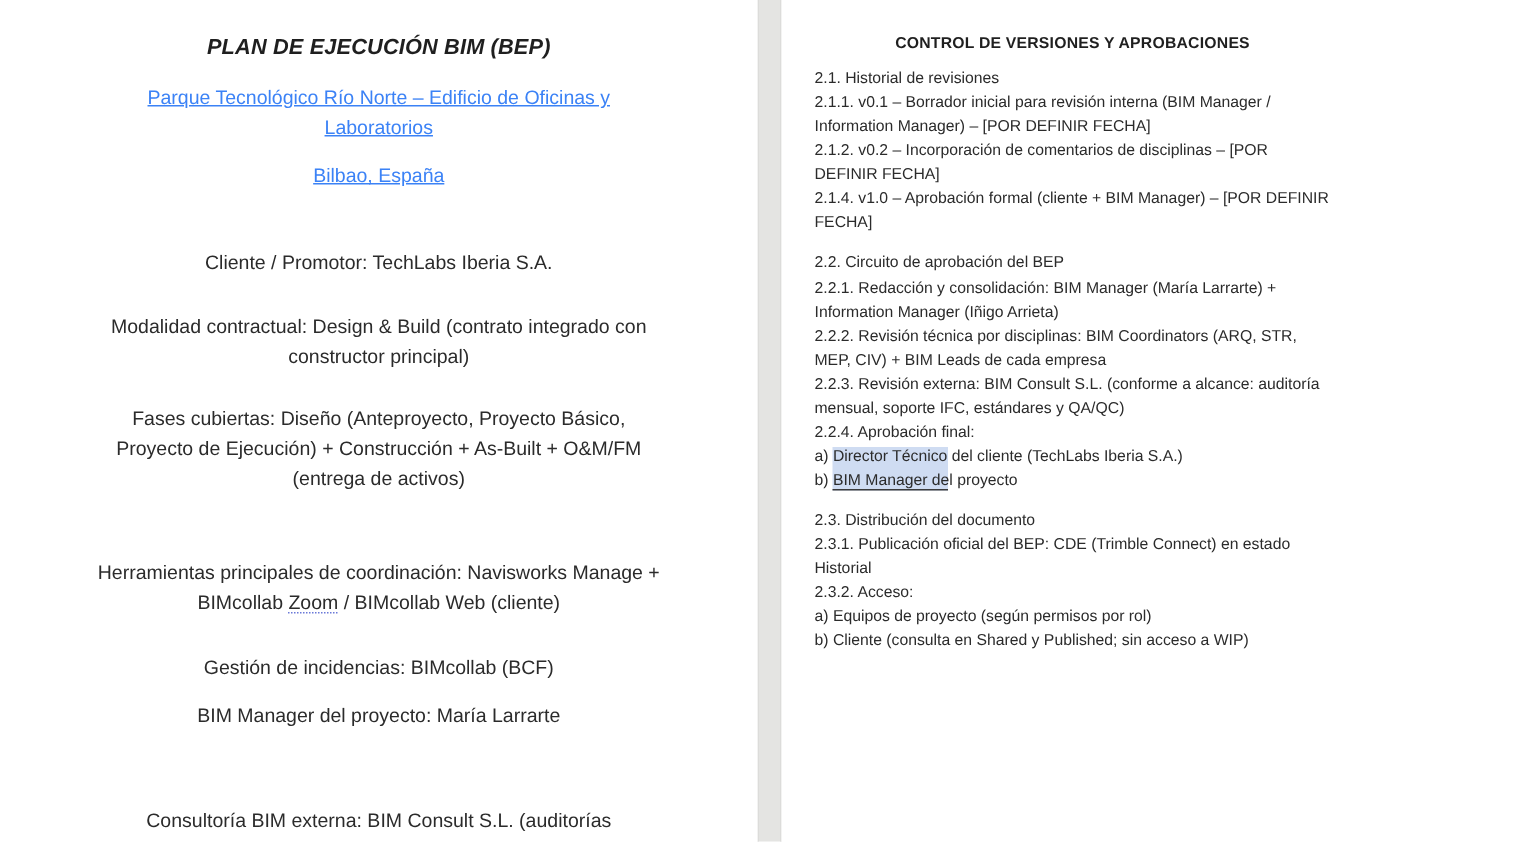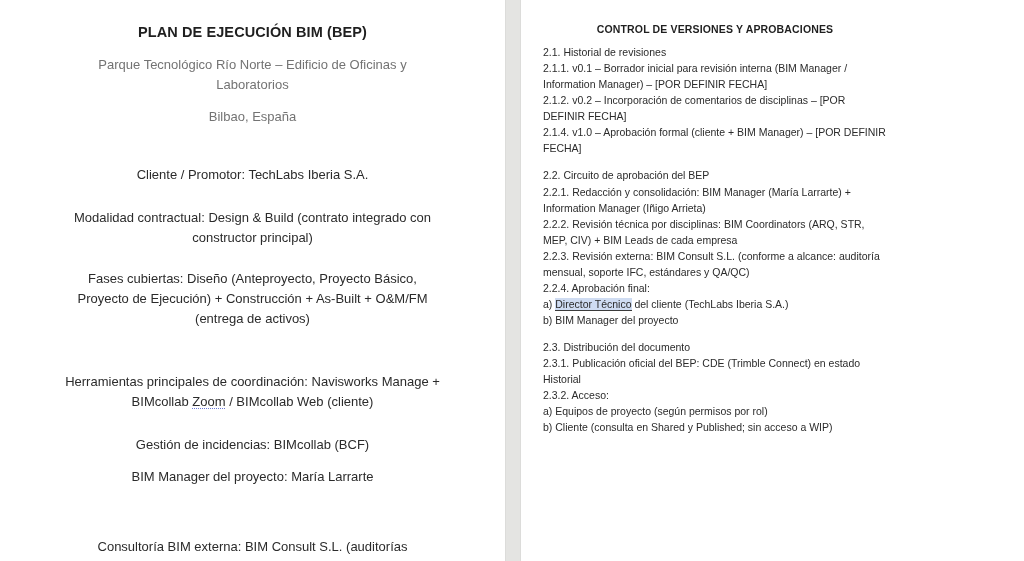--- a/index.html
+++ b/index.html
@@ -53,27 +53,29 @@
     padding: 22px 63px 0 63px;
     text-align: center;
   }
   .doc-title {
     font-size: 14.5px;
     font-weight: bold;
     letter-spacing: 0.1px;
     line-height: 1.45;
     margin: 0 0 5px 0;
     color: #1f1f1f;
+    font-style: italic;
   }
   .doc-subtitle {
     font-size: 13px;
     font-weight: normal;
     line-height: 1.55;
     margin: 12px;
-    color: #737373;
+    color: #3b82f6;
+    text-decoration: underline;
   }
   .cover-block {
     font-size: 13px;
     line-height: 1.55;
     margin: 0;
     color: #2b2b2b;
   }
   .sp-1 { height: 26px; }
   .sp-2 { height: 22px; }
   .sp-3 { height: 21px; }
@@ -111,21 +113,21 @@
     line-height: 1.53;
     margin: 0;
     color: #2b2b2b;
   }
   .gap { height: 11px; }
 
   
   .selected {
     background: #cfdcf2;
     border-bottom: 1px solid #3b3b3b;
-    padding-bottom: 0px;
+    padding-bottom: 16px;
   }
 </style>
 </head>
 <body>
 
 <div id="viewer">
 
   <div class="page page-left">
     <div class="cover">
 

